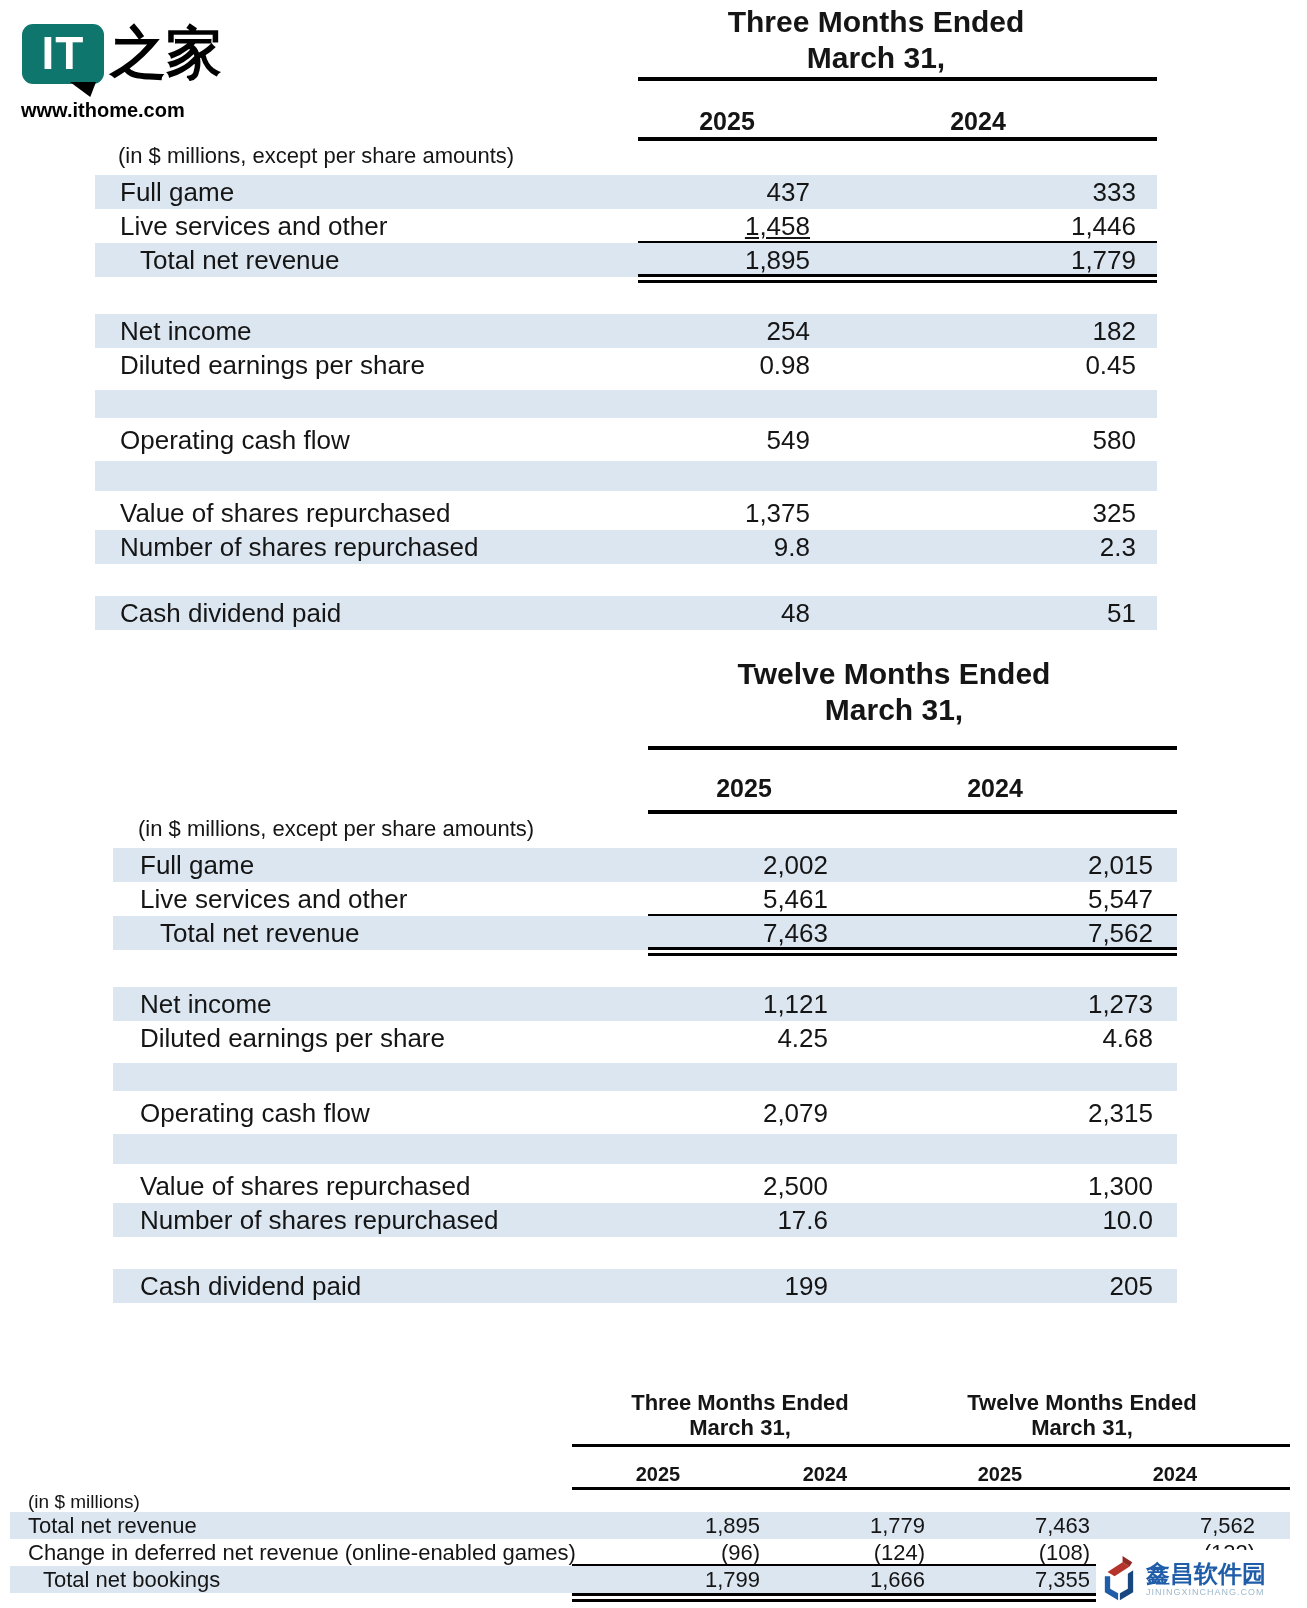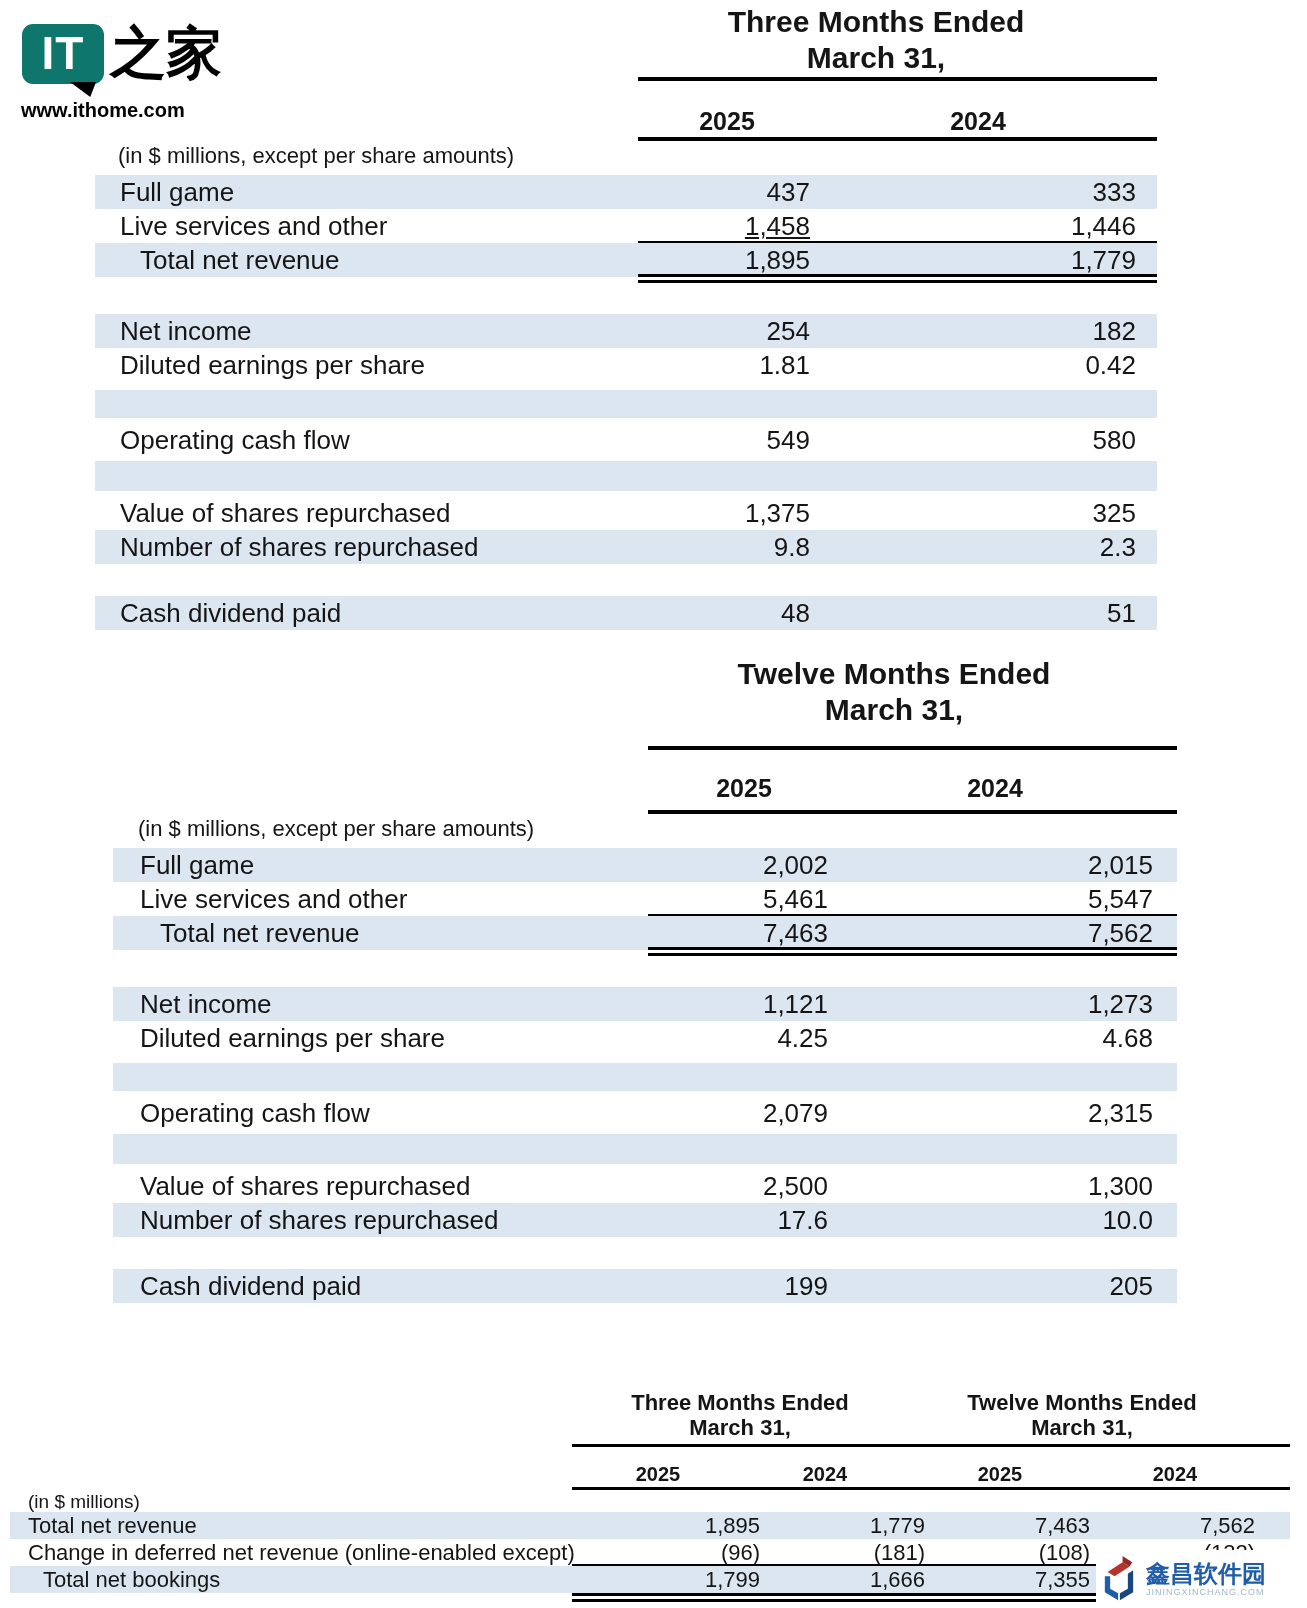--- a/index.html
+++ b/index.html
@@ -82,22 +82,22 @@
         <div class="rule2" style="left: 543px; width: 519px; bottom: -6px;"></div>
       </div>
       <div class="finrow" style="top: 102px; height: 37px; line-height: 37px;"></div>
       <div class="finrow shade" style="top: 139px; height: 34px; line-height: 34px;">
         <span class="lbl" style="left: 25px;">Net income</span>
         <span class="cell" style="width: 715px; height: 34px;">254</span>
         <span class="cell" style="width: 1041px; height: 34px;">182</span>
       </div>
       <div class="finrow" style="top: 173px; height: 34px; line-height: 34px;">
         <span class="lbl" style="left: 25px;">Diluted earnings per share</span>
-        <span class="cell" style="width: 715px; height: 34px;">1.81</span>
-        <span class="cell" style="width: 1041px; height: 34px;">0.42</span>
+        <span class="cell" style="width: 715px; height: 34px;">0.98</span>
+        <span class="cell" style="width: 1041px; height: 34px;">0.45</span>
       </div>
       <div class="finrow" style="top: 207px; height: 8px; line-height: 8px;"></div>
       <div class="finrow shade" style="top: 215px; height: 28px; line-height: 28px;"></div>
       <div class="finrow" style="top: 243px; height: 5px; line-height: 5px;"></div>
       <div class="finrow" style="top: 248px; height: 34px; line-height: 34px;">
         <span class="lbl" style="left: 25px;">Operating cash flow</span>
         <span class="cell" style="width: 715px; height: 34px;">549</span>
         <span class="cell" style="width: 1041px; height: 34px;">580</span>
       </div>
       <div class="finrow" style="top: 282px; height: 4px; line-height: 4px;"></div>
@@ -205,23 +205,23 @@
   <div class="note-sm" style="left:28px;top:1491px;">(in $ millions)</div>
   <div id="t3-rows" class="rows-box" style="left:10px;top:1512px;width:1280px;height:96px;font-size:22px;">
       <div class="finrow shade" style="top: 0px; height: 27px; line-height: 27px;">
         <span class="lbl" style="left: 18px;">Total net revenue</span>
         <span class="cell" style="width: 750px; height: 27px;">1,895</span>
         <span class="cell" style="width: 915px; height: 27px;">1,779</span>
         <span class="cell" style="width: 1080px; height: 27px;">7,463</span>
         <span class="cell" style="width: 1245px; height: 27px;">7,562</span>
       </div>
       <div class="finrow" style="top: 27px; height: 27px; line-height: 27px;">
-        <span class="lbl" style="left: 18px;">Change in deferred net revenue (online-enabled except)</span>
+        <span class="lbl" style="left: 18px;">Change in deferred net revenue (online-enabled games)</span>
         <span class="cell" style="width: 750px; height: 27px;">(96)</span>
-        <span class="cell" style="width: 915px; height: 27px;">(181)</span>
+        <span class="cell" style="width: 915px; height: 27px;">(124)</span>
         <span class="cell" style="width: 1080px; height: 27px;">(108)</span>
         <span class="cell" style="width: 1245px; height: 27px;">(132)</span>
         <div class="rule" style="left: 562px; width: 718px; bottom: -1px;"></div>
       </div>
       <div class="finrow shade" style="top: 54px; height: 27px; line-height: 27px;">
         <span class="lbl" style="left: 33px;">Total net bookings</span>
         <span class="cell" style="width: 750px; height: 27px;">1,799</span>
         <span class="cell" style="width: 915px; height: 27px;">1,666</span>
         <span class="cell" style="width: 1080px; height: 27px;">7,355</span>
         <span class="cell" style="width: 1245px; height: 27px;"></span>

